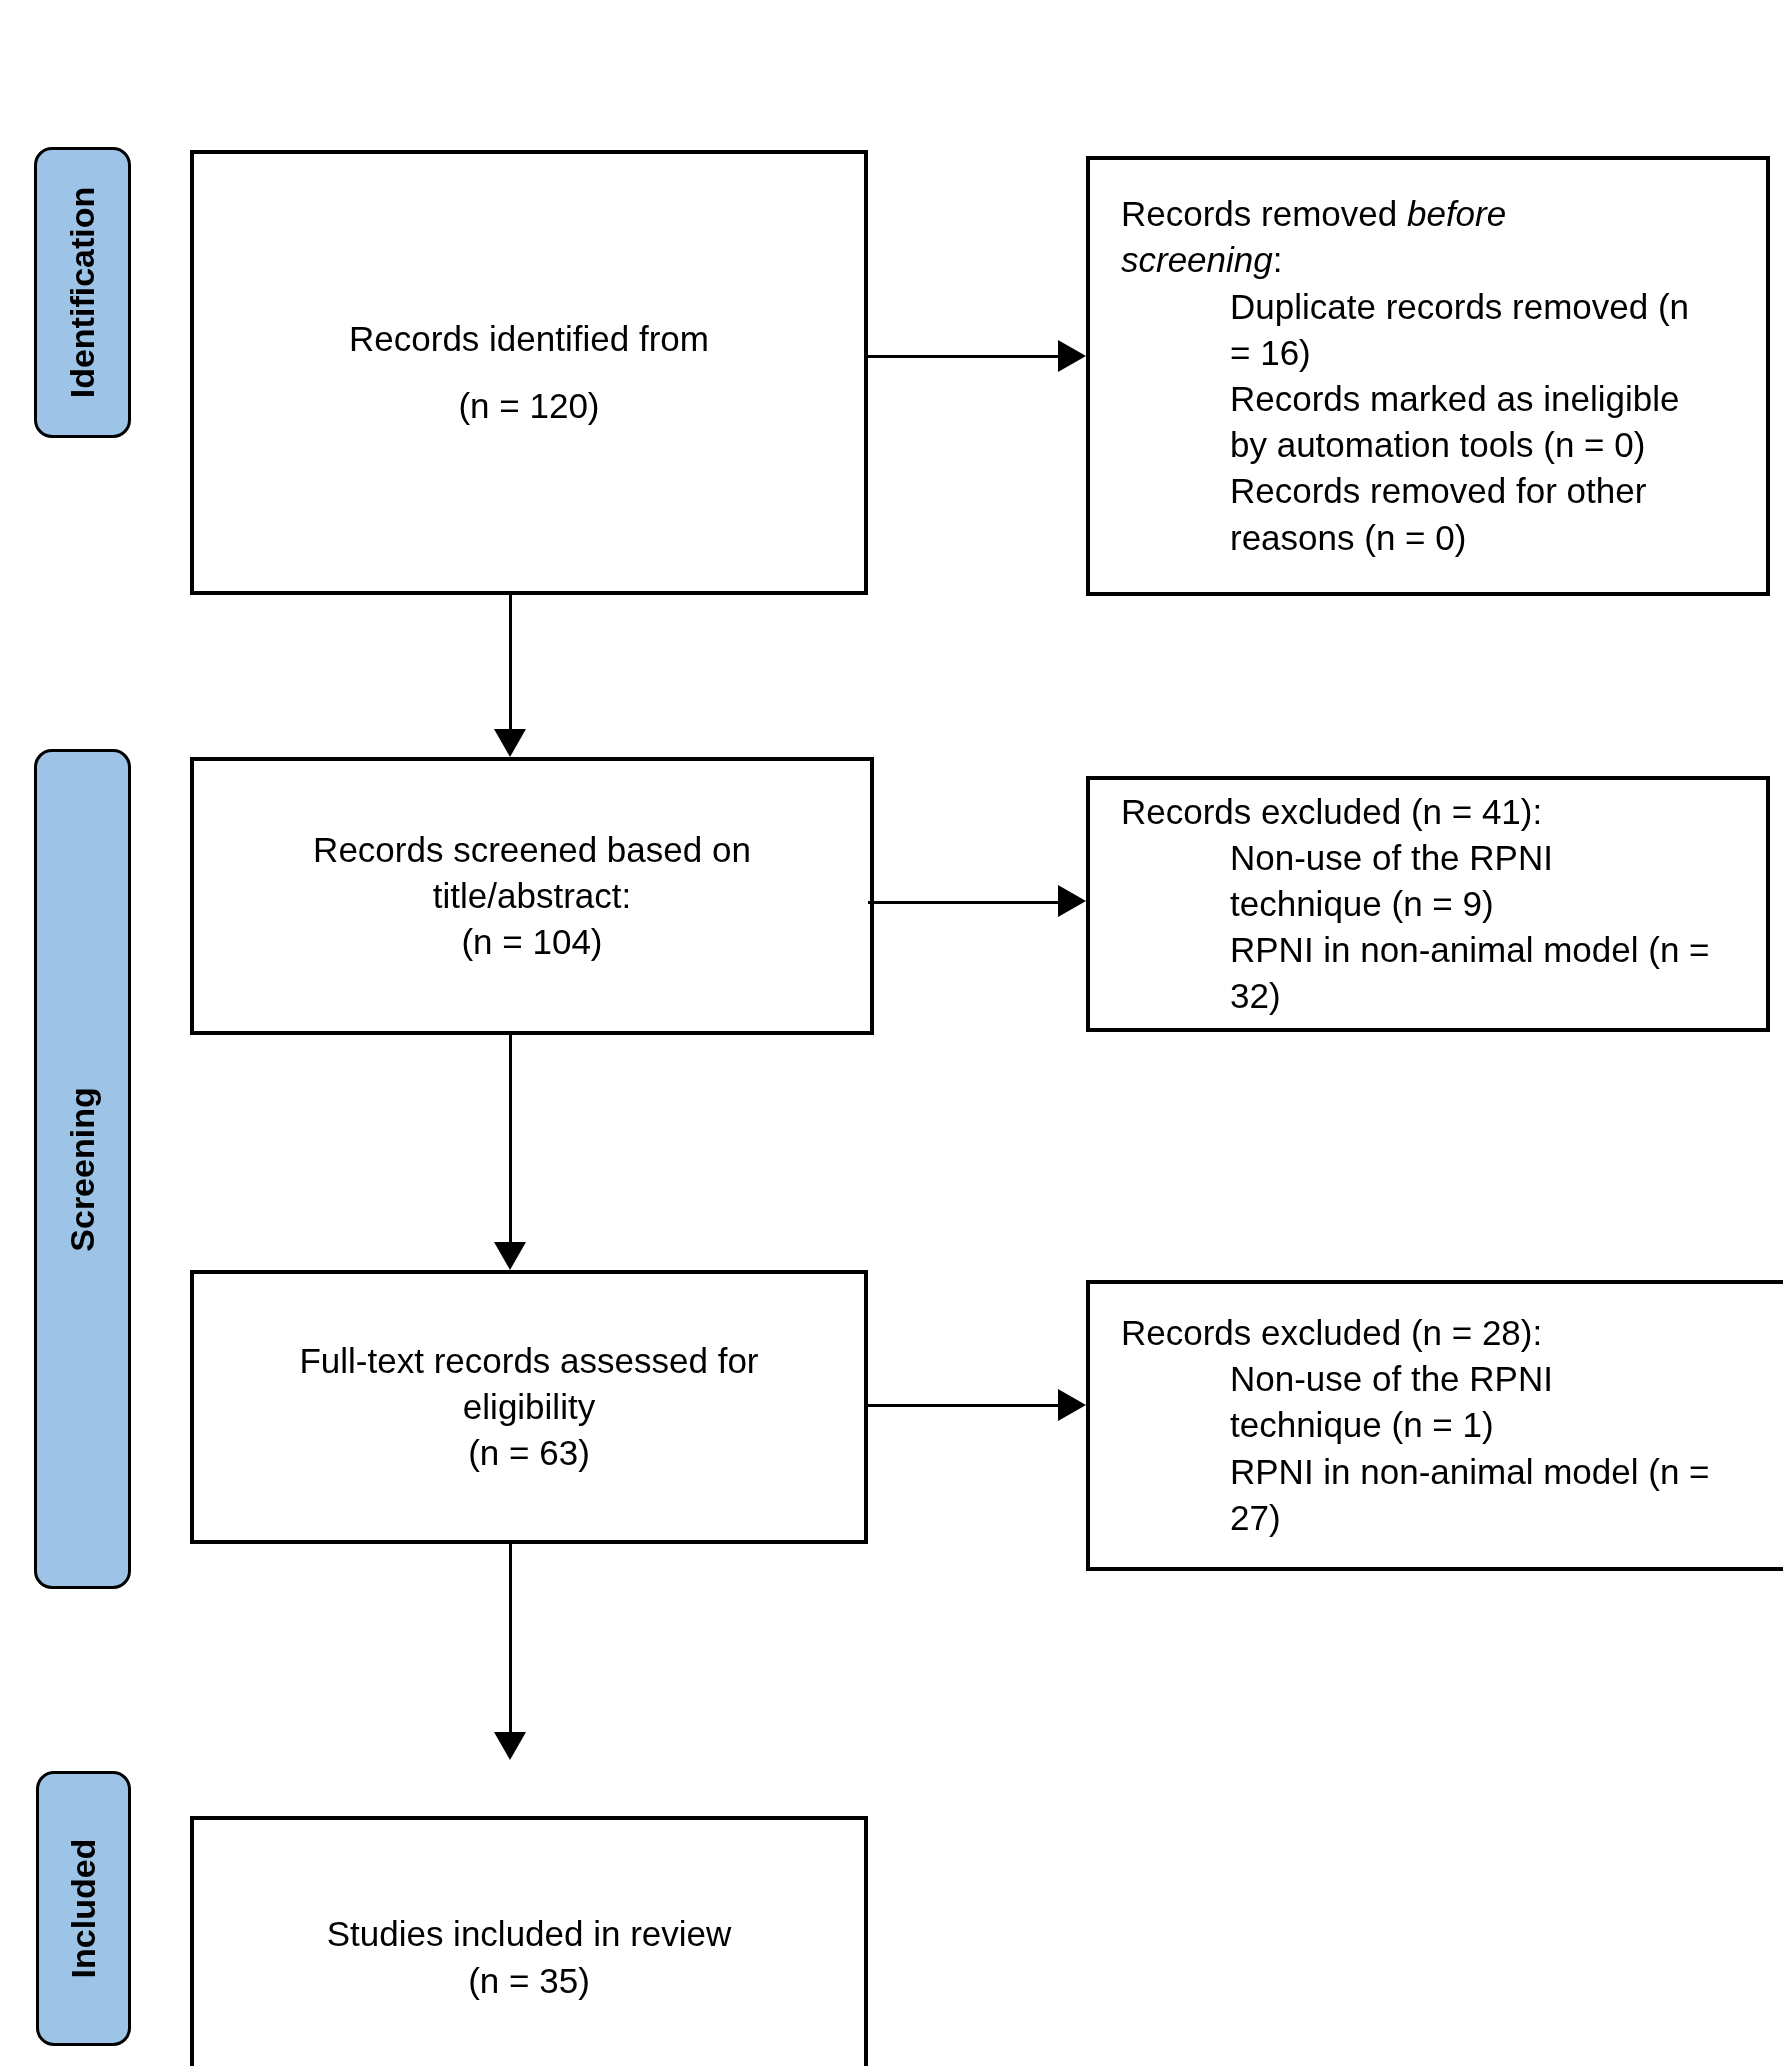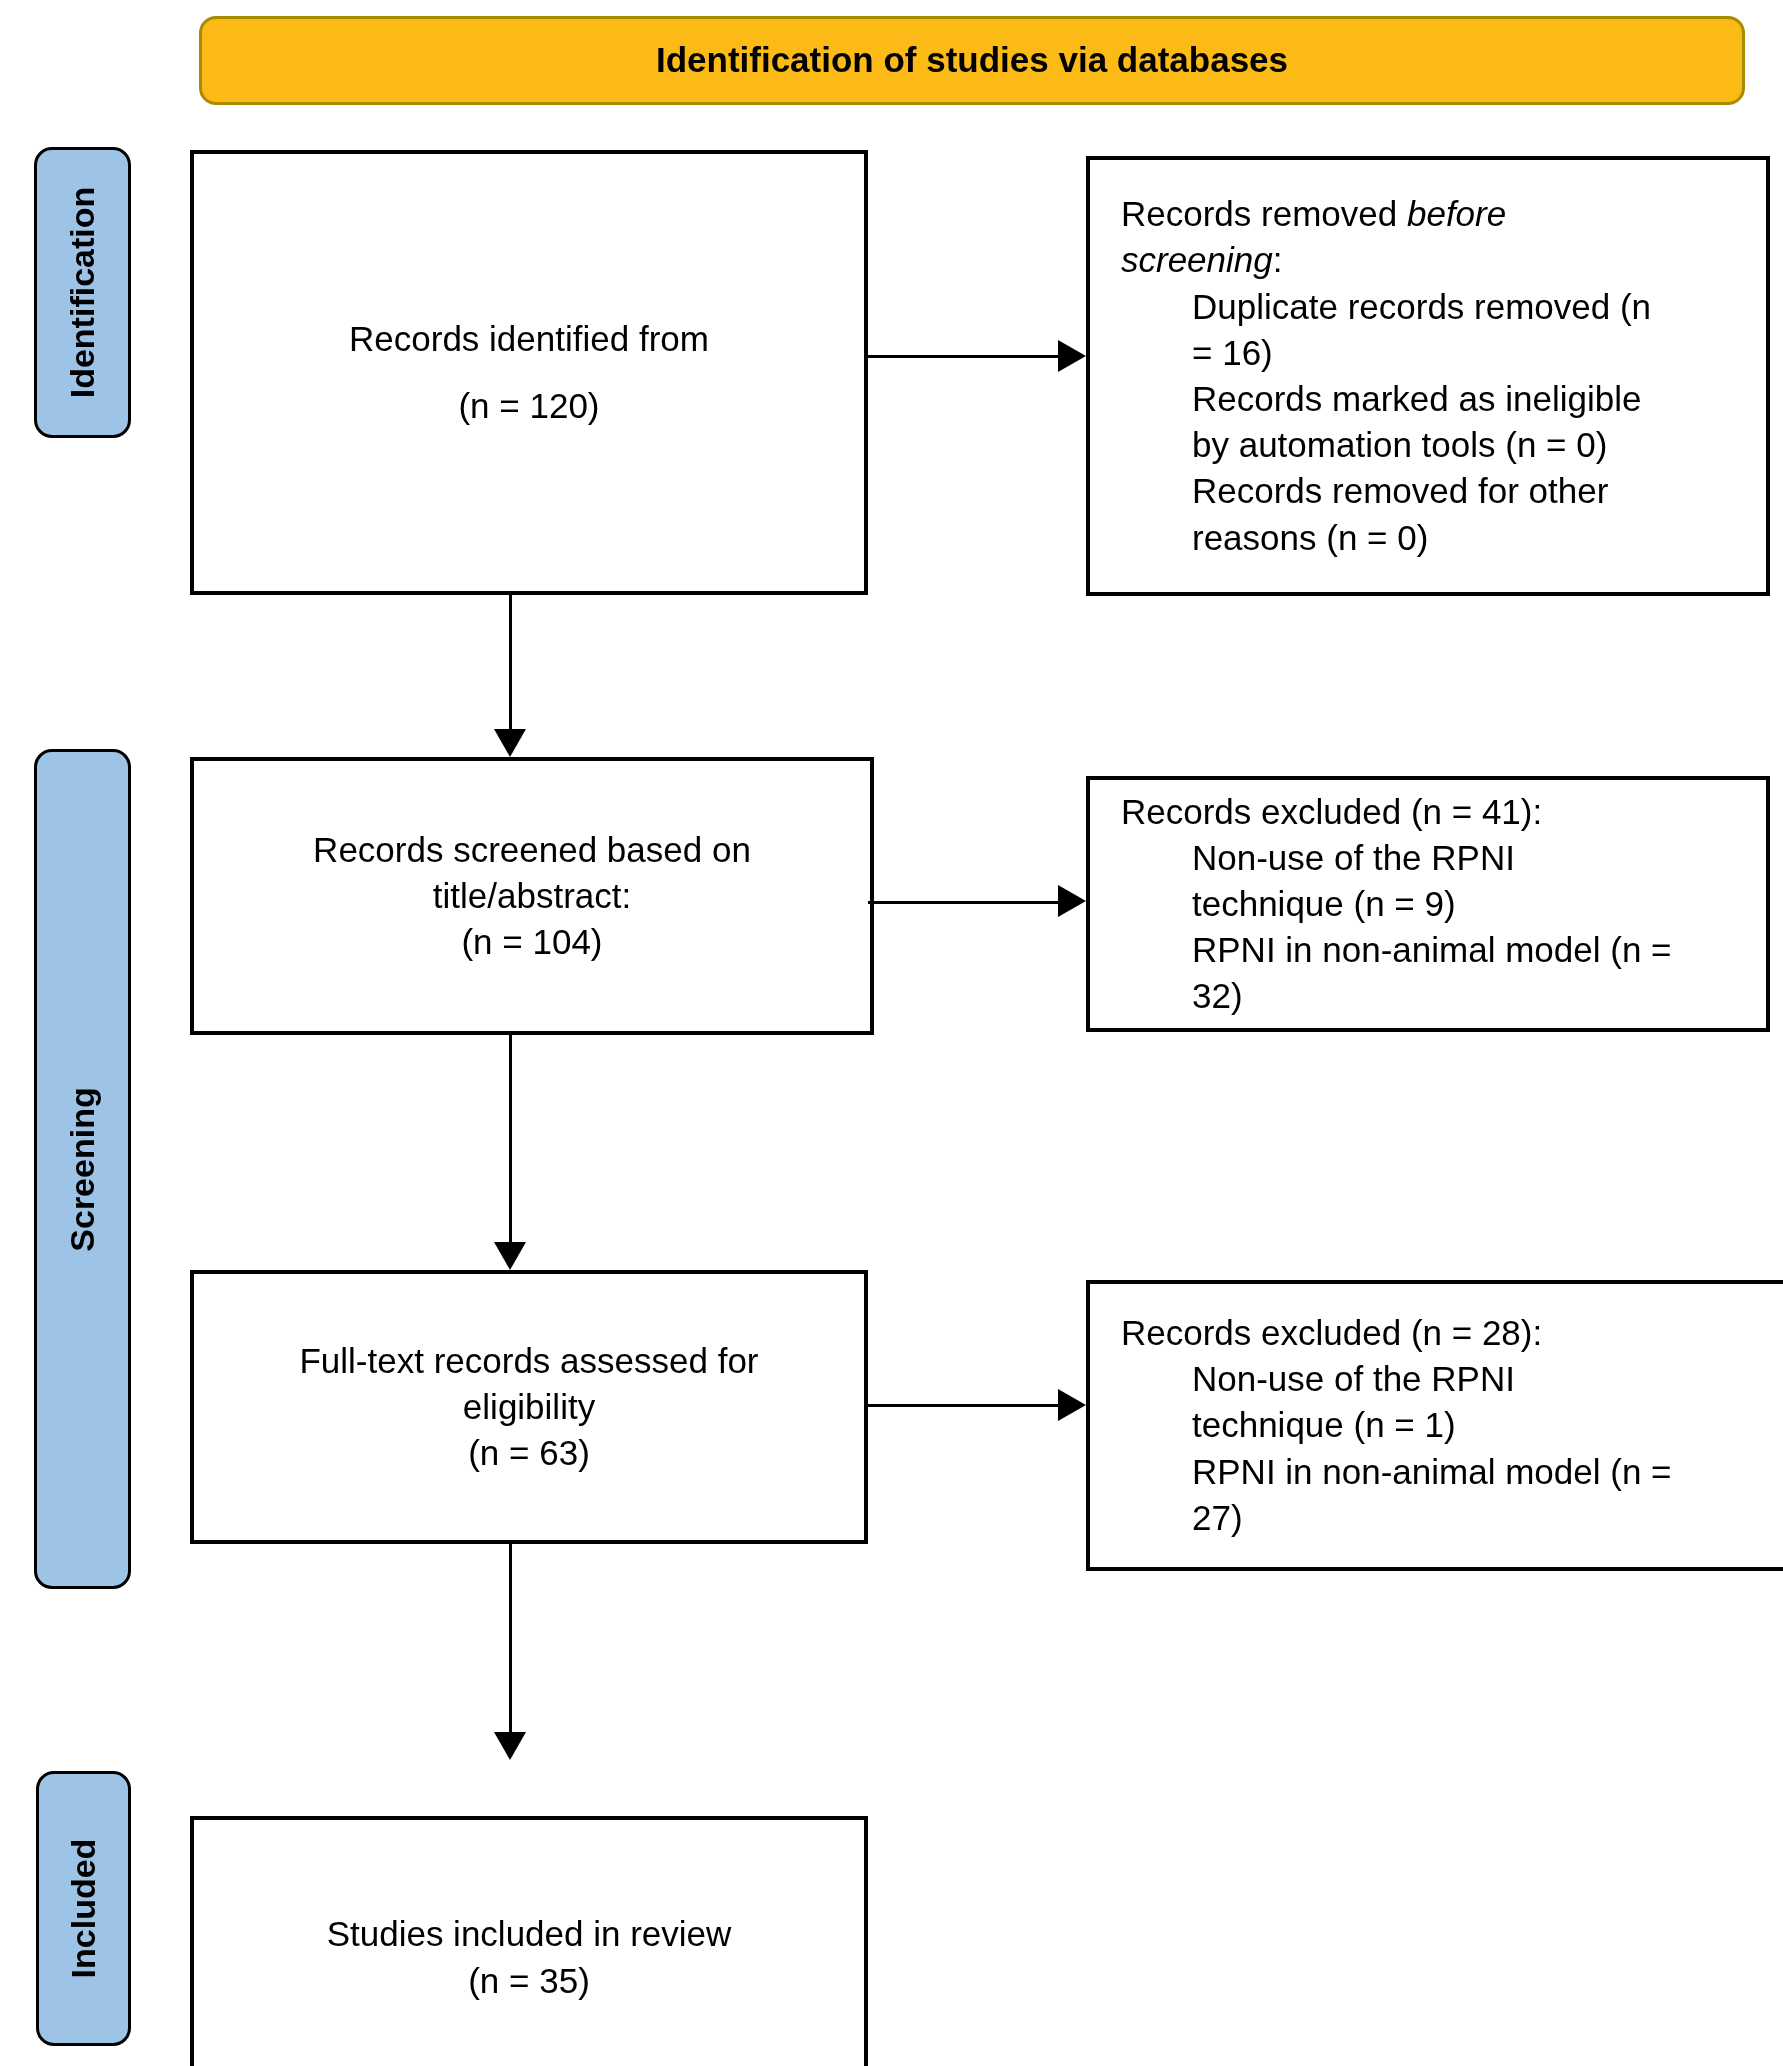--- a/index.html
+++ b/index.html
@@ -66,21 +66,21 @@
   }
   #box-identified{left:190px; top:150px; width:678px; height:445px;gap:20px;}
   #box-removed{left:1086px; top:156px; width:684px; height:440px;}
   #box-screened{left:190px; top:757px; width:684px; height:278px;}
   #box-excluded-screening{left:1086px; top:776px; width:684px; height:256px;}
   #box-fulltext{left:190px; top:1270px; width:678px; height:274px;}
   #box-excluded-eligibility{left:1086px; top:1280px; width:792px; height:291px;}
   #box-included{left:190px; top:1816px; width:678px; height:283px;}
   .fbox .heading{max-width:616px;}
   .fbox .heading.narrow{max-width:399px;}
-  .fbox .item{margin-left:71px; max-width:483px;}
+  .fbox .item{margin-left:109px; max-width:483px;}
   .it{font-style:italic;}
   
   .hline{position:absolute; height:3px; background:#000;}
   .vline{position:absolute; width:3px; background:#000;}
   .head-right{
     position:absolute; width:0; height:0;
     border-top:16.3px solid transparent;
     border-bottom:16.3px solid transparent;
     border-left:28px solid #000;
   }
@@ -89,23 +89,20 @@
     border-left:16.3px solid transparent;
     border-right:16.3px solid transparent;
     border-top:28px solid #000;
   }
 </style>
 </head>
 <body>
 
 <div id="canvas">
 
-  <div class="banner">
-    <span>Identification of studies via databases</span>
-  </div>
 
   <div class="stage" id="stage-identification">
     <span>Identification</span>
   </div>
   <div class="stage" id="stage-screening">
     <span>Screening</span>
   </div>
   <div class="stage" id="stage-included">
     <span>Included</span>
   </div>

